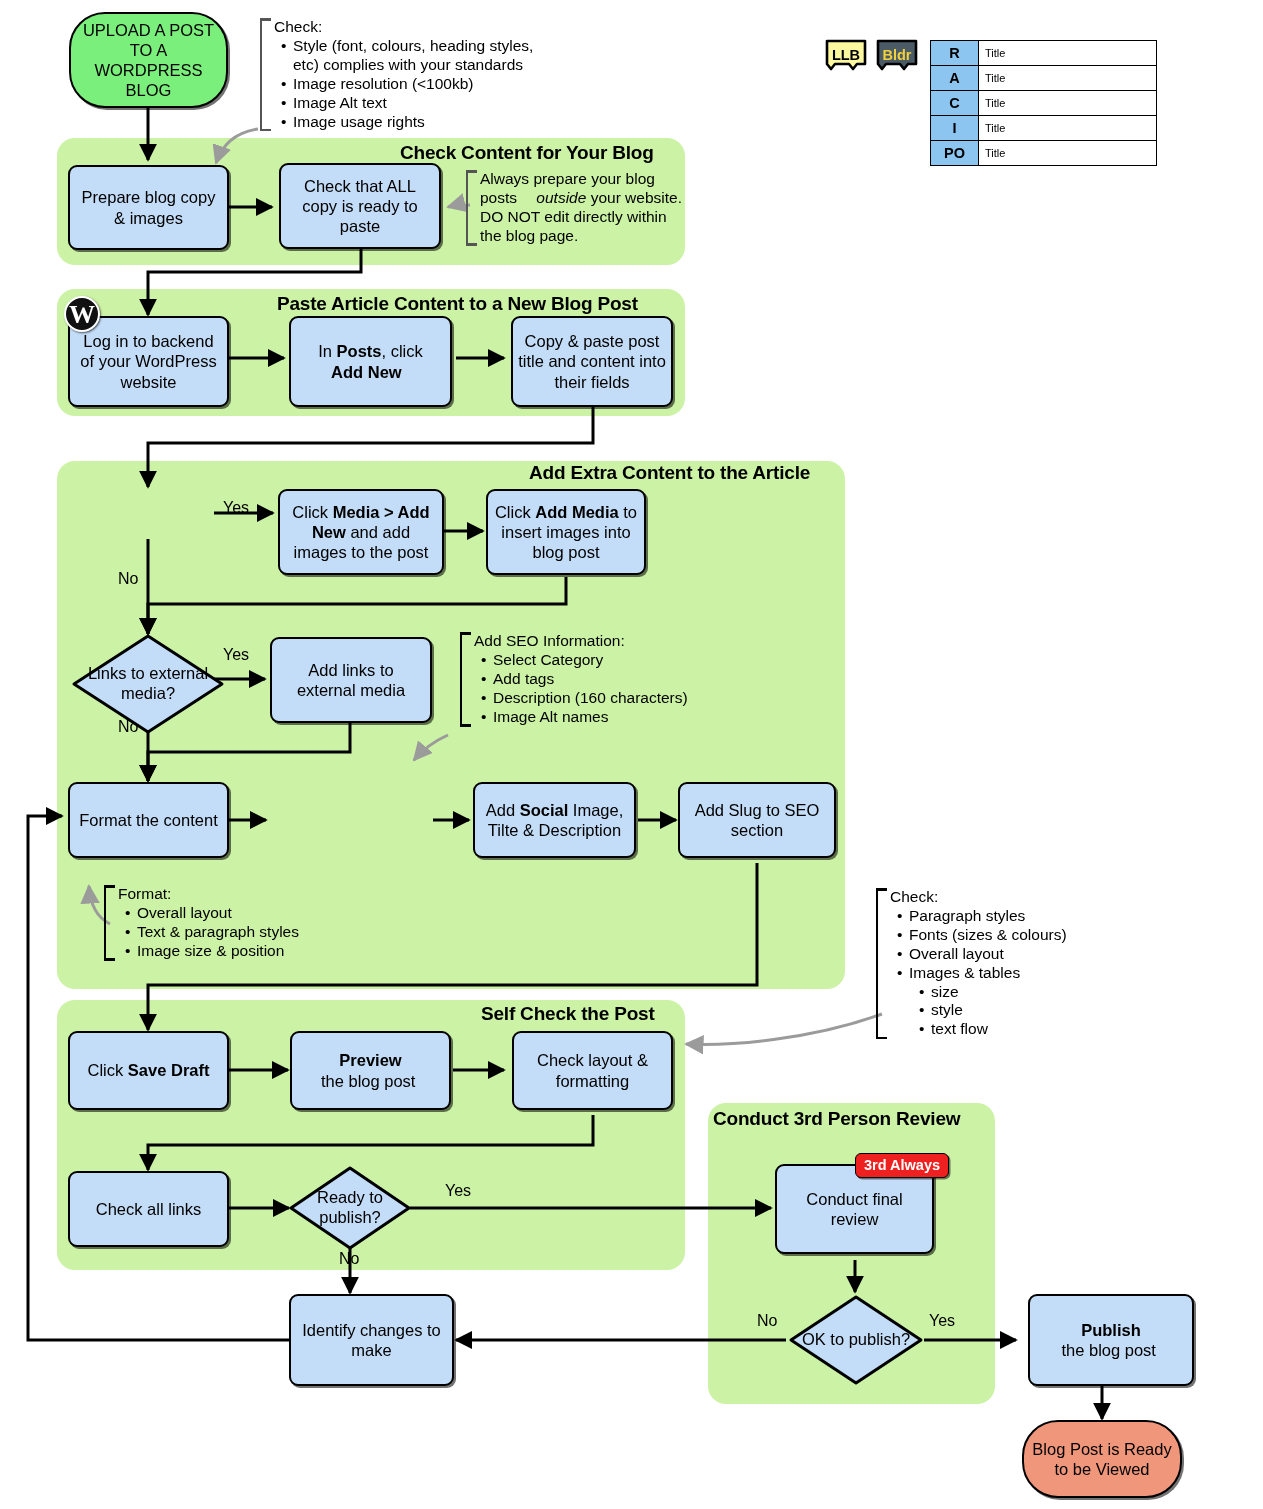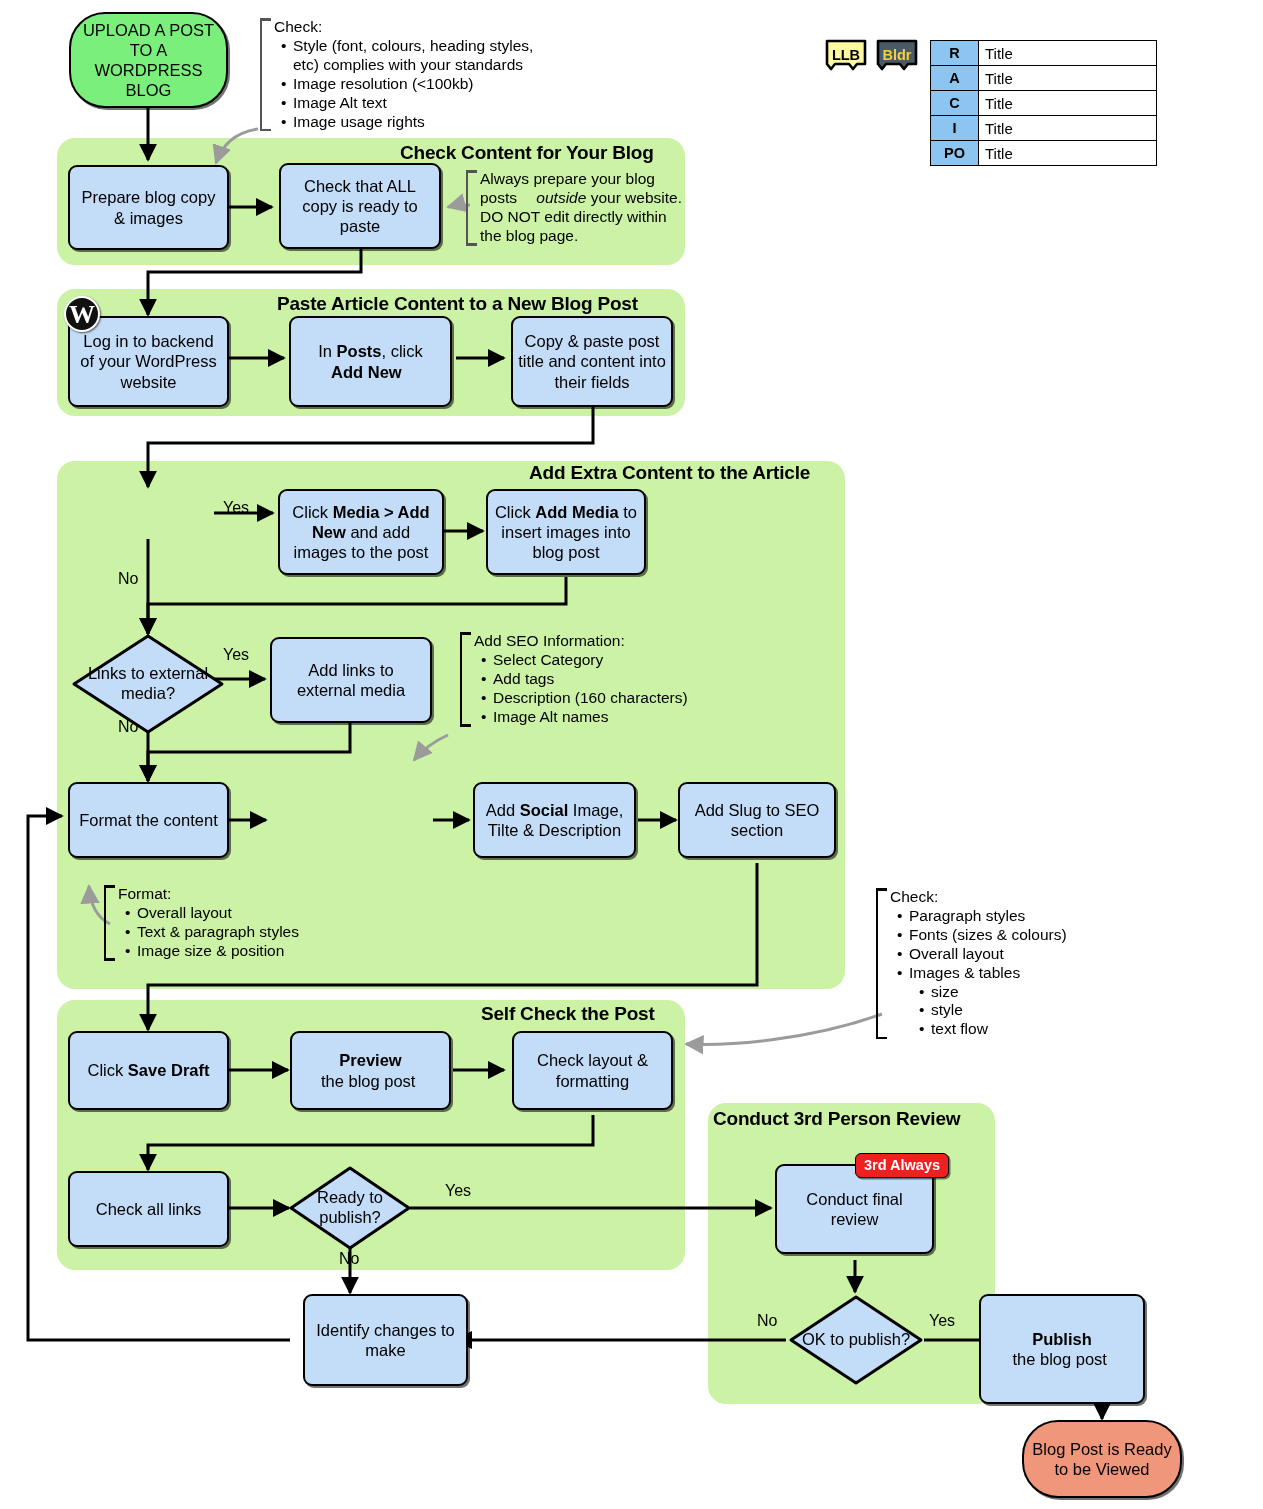--- a/index.html
+++ b/index.html
@@ -164,21 +164,21 @@
   }
   .raci td.key {
     background: #8cc5f0;
     font-weight: bold;
     text-align: center;
     width: 48px;
   }
   .raci td.val {
     background: #fff;
     width: 178px;
-    font-size: 15px;
+    font-size: 11px;
   }
   .wp-logo {
     position: absolute;
     z-index: 7;
     width: 36px; height: 36px;
     border-radius: 50%;
     background: #111;
     border: 2px solid #fff;
     box-shadow: 1px 1px 2px rgba(0,0,0,0.6);
     color: #fff;
@@ -426,25 +426,25 @@
 
   <div class="tag-3rd" style="left:855px; top:1153px;">3rd Always</div>
 
   <div class="diamond-wrap" style="left:788px; top:1294px; width:136px; height:92px;">
     <svg width="136" height="92" viewBox="0 0 136 92">
       <polygon points="68,3 133,46 68,89 3,46" fill="#c3dcf7" stroke="#000" stroke-width="3" stroke-linejoin="round"></polygon>
     </svg>
     <div class="diamond-label">OK to publish?</div>
   </div>
 
-  <div class="node" style="left:303px; top:1294px; width:165px; height:92px;">
+  <div class="node" style="left:289px; top:1294px; width:165px; height:92px;">
     <span>Identify changes to make</span>
   </div>
 
-  <div class="node" style="left:979px; top:1294px; width:166px; height:110px;">
+  <div class="node" style="left:1028px; top:1294px; width:166px; height:92px;">
     <span>
       <span class="bold">Publish</span><br><span style="margin-left:-0.28em;"> the blog post</span>
     </span>
   </div>
 
   <div class="node terminator-orange" style="left:1022px; top:1420px; width:160px; height:78px;">
     <span>Blog Post is Ready to be Viewed</span>
   </div>
 
   <div class="edge-label" style="left:223px; top:499px;">Yes</div>

